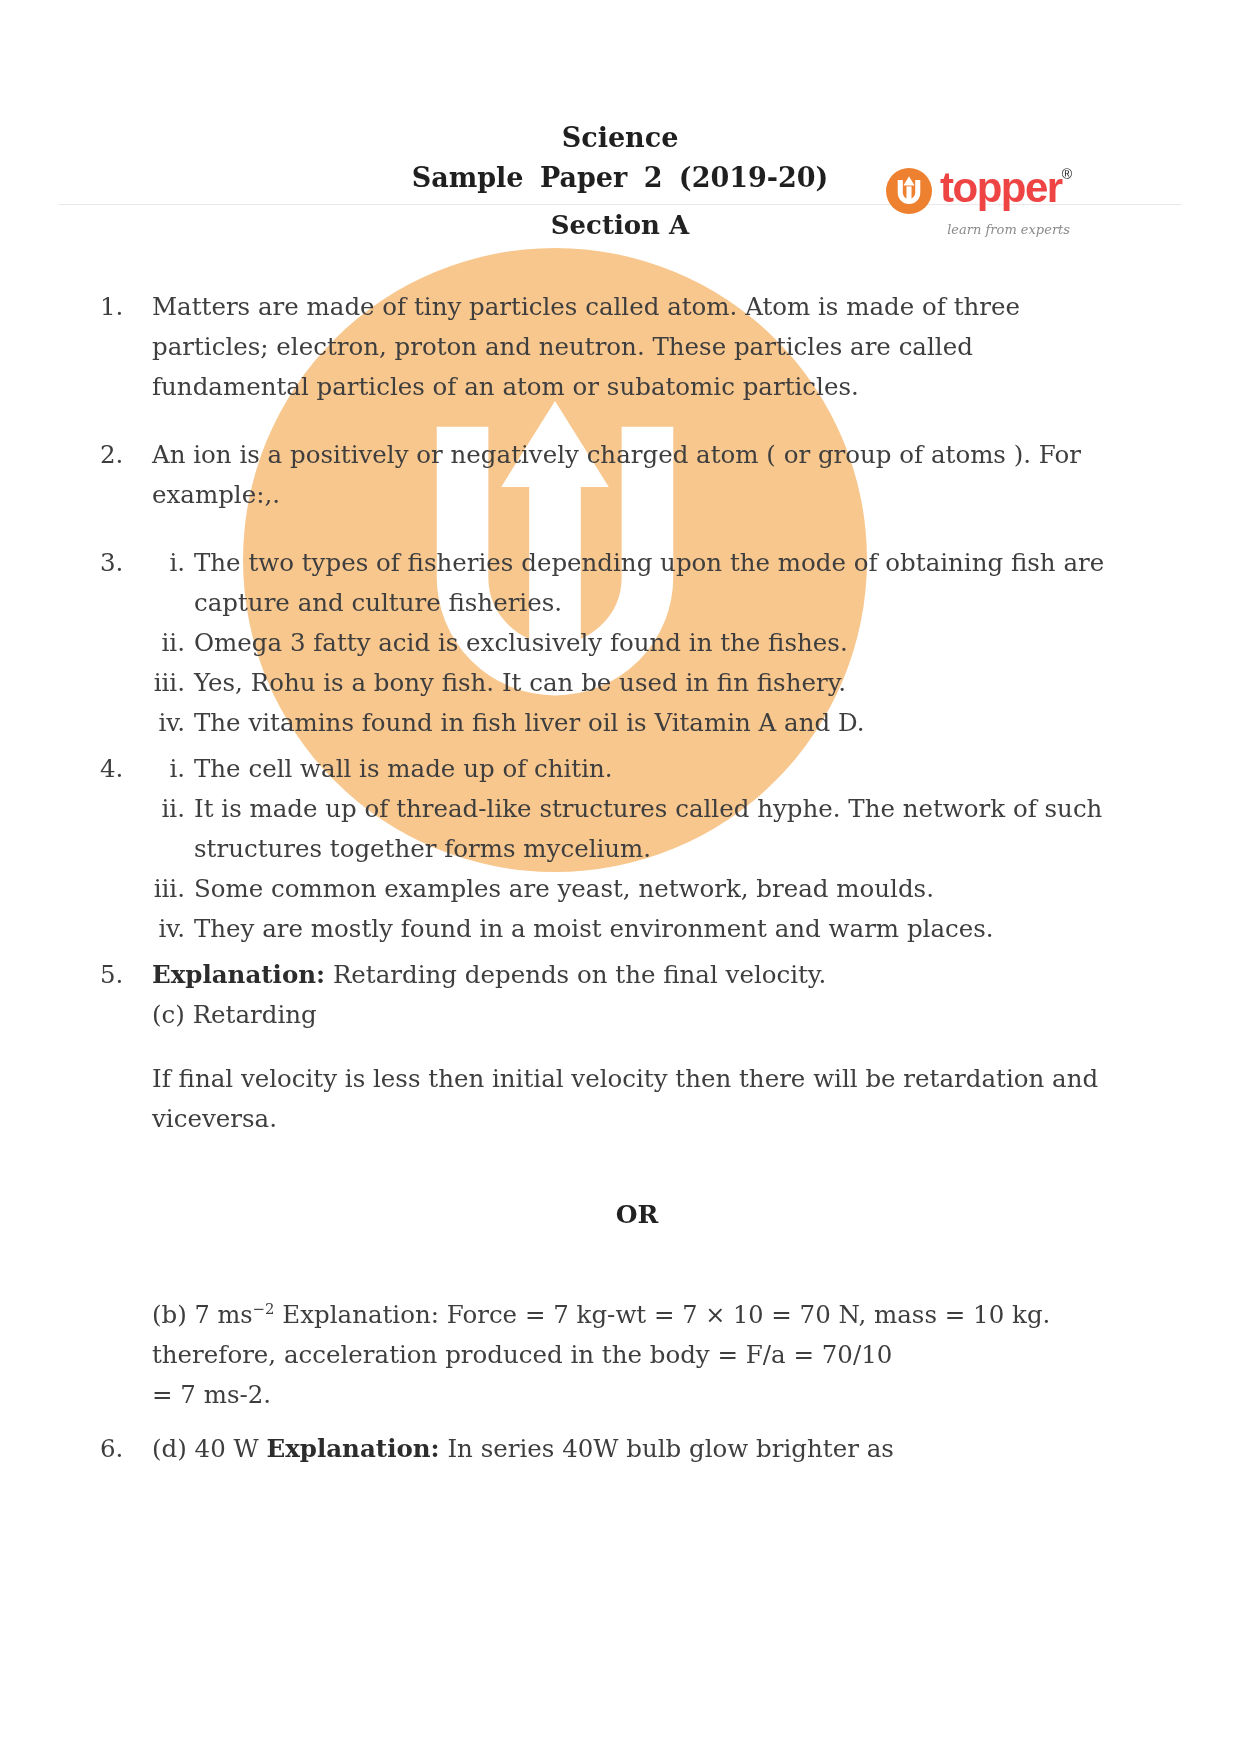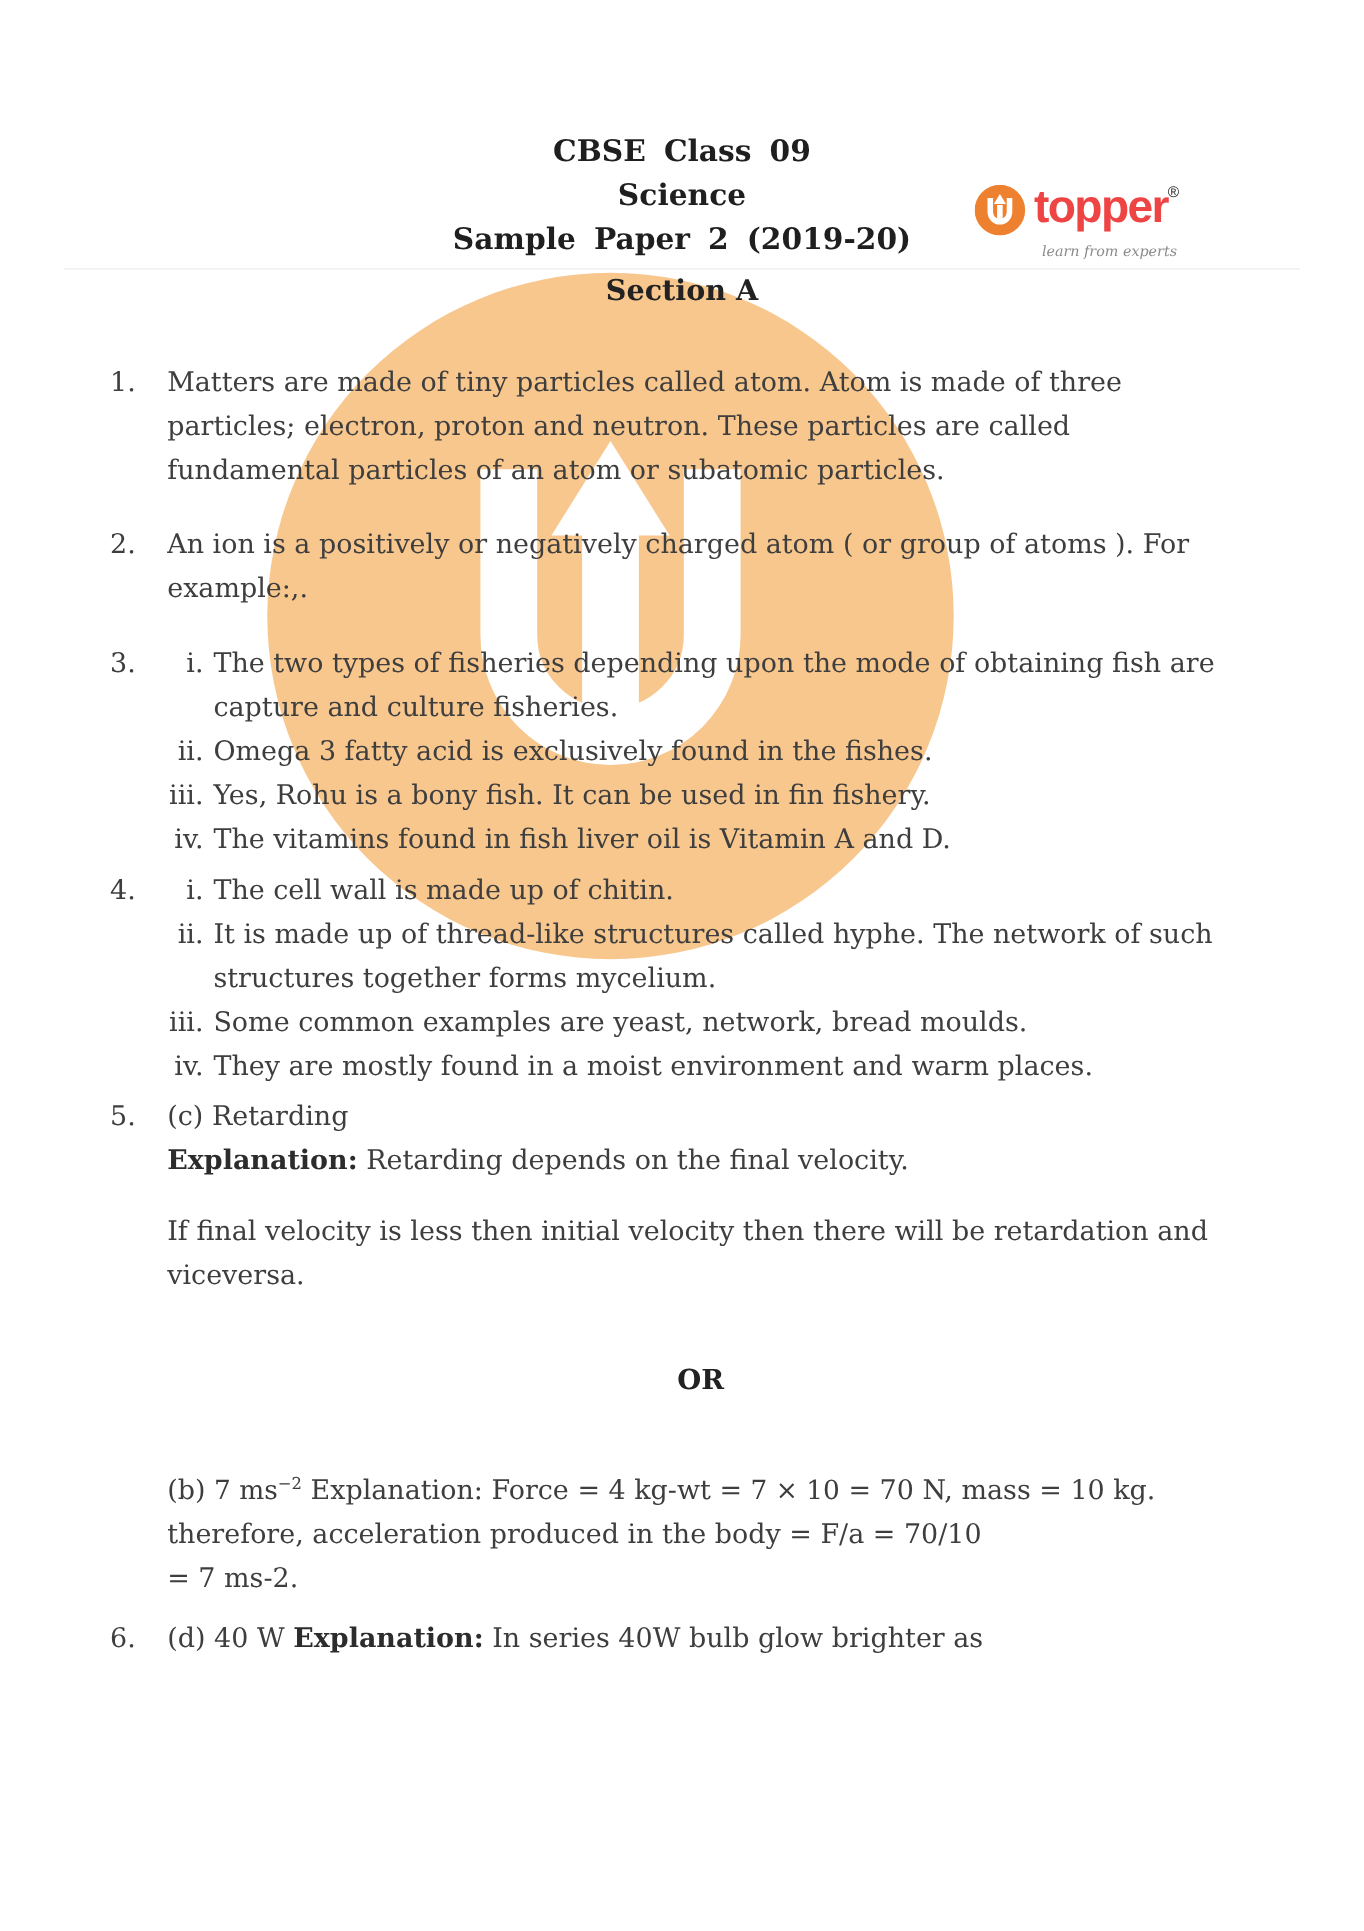--- a/index.html
+++ b/index.html
@@ -116,21 +116,20 @@
         <path d="M50 18 L38 38 L62 38 Z" fill="#ffffff"></path>
       </svg>
     </span>
     <span class="brand-wrap">
       <span class="brand">topper</span><sup class="reg">®</sup>
       <span class="tagline">learn from experts</span>
     </span>
   </header>
 
   <div class="doc-header">
-    <div class="hline">CBSE Class 09</div>
     <div class="hline">Science</div>
     <div class="hline">Sample Paper 2 (2019-20)</div>
   </div>
 
   <hr class="divider">
 
   <div class="center-title">Section A</div>
 
   <div class="qlist">
 
@@ -188,25 +187,25 @@
         <div class="srow">
           <span class="slabel">iv.</span>
           <p class="stext">They are mostly found in a moist environment and warm places.</p>
         </div>
       </div>
     </div>
 
     <div class="qrow tight">
       <span class="qnum">5.</span>
       <div class="qbody">
+        <p><span class="bold-label">Explanation:</span><span> Retarding depends on the final velocity.</span></p>
         <p>(c) Retarding</p>
-        <p><span class="bold-label">Explanation:</span><span> Retarding depends on the final velocity.</span></p>
         <p class="para-gap">If final velocity is less then initial velocity then there will be retardation and viceversa.</p>
         <div class="or-line">OR</div>
-        <p><span>(b) </span><span class="inline-math"><span>7 ms</span><sup>−2</sup></span><span>  Explanation: Force = 4 kg-wt = </span><span class="inline-math">7 × 10</span><span> = 70 N, mass = 10 kg. therefore, acceleration produced in the body = F/a = 70/10</span></p>
+        <p><span>(b) </span><span class="inline-math"><span>7 ms</span><sup>−2</sup></span><span>  Explanation: Force = 7 kg-wt = </span><span class="inline-math">7 × 10</span><span> = 70 N, mass = 10 kg. therefore, acceleration produced in the body = F/a = 70/10</span></p>
         <p>= 7 ms-2.</p>
       </div>
     </div>
 
     <div class="qrow" style="margin-top:14px;">
       <span class="qnum">6.</span>
       <div class="qbody">
         <p><span>(d) 40 W </span><span class="bold-label">Explanation:</span><span> In series 40W bulb glow brighter as</span></p>
       </div>
     </div>

